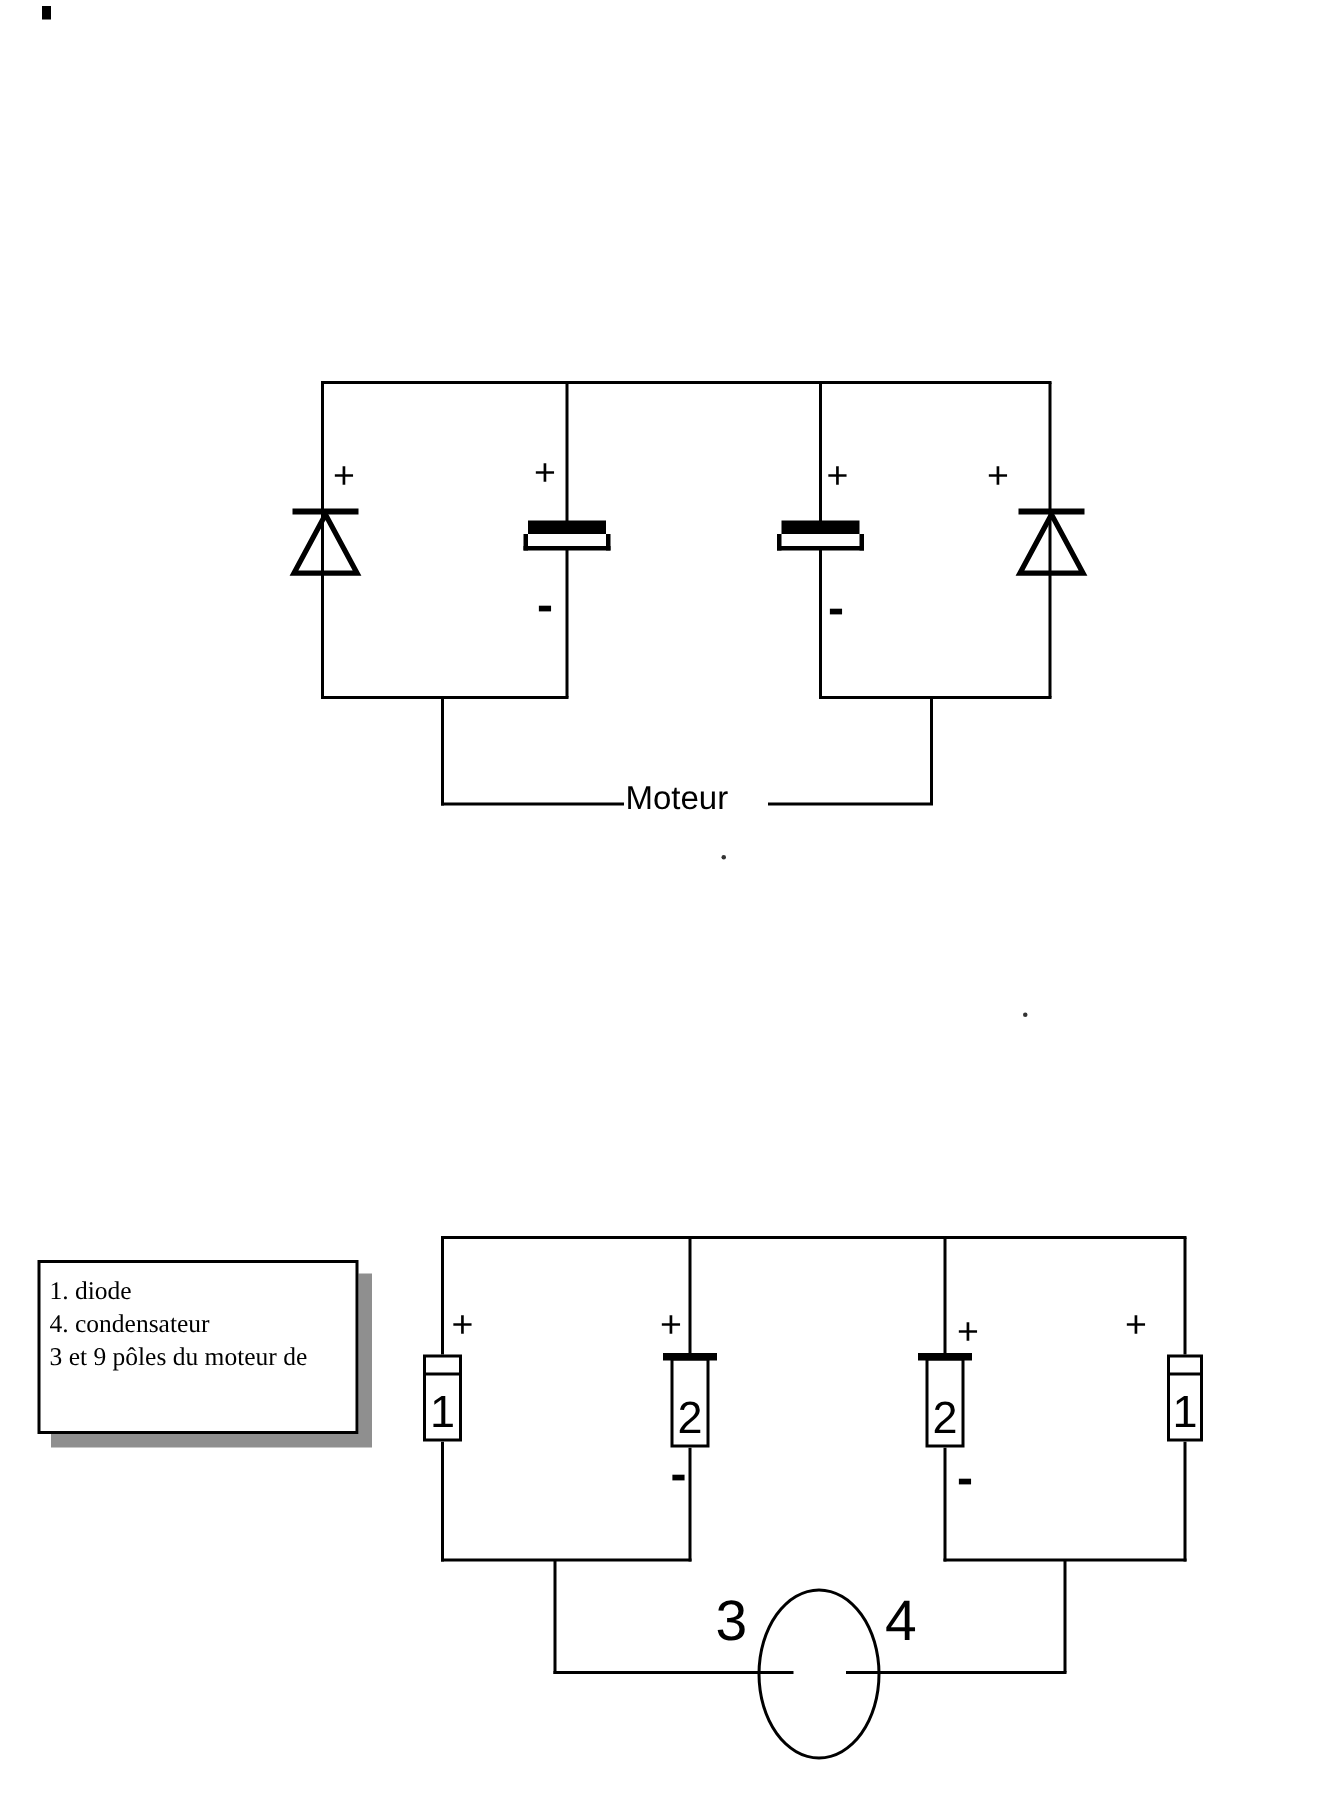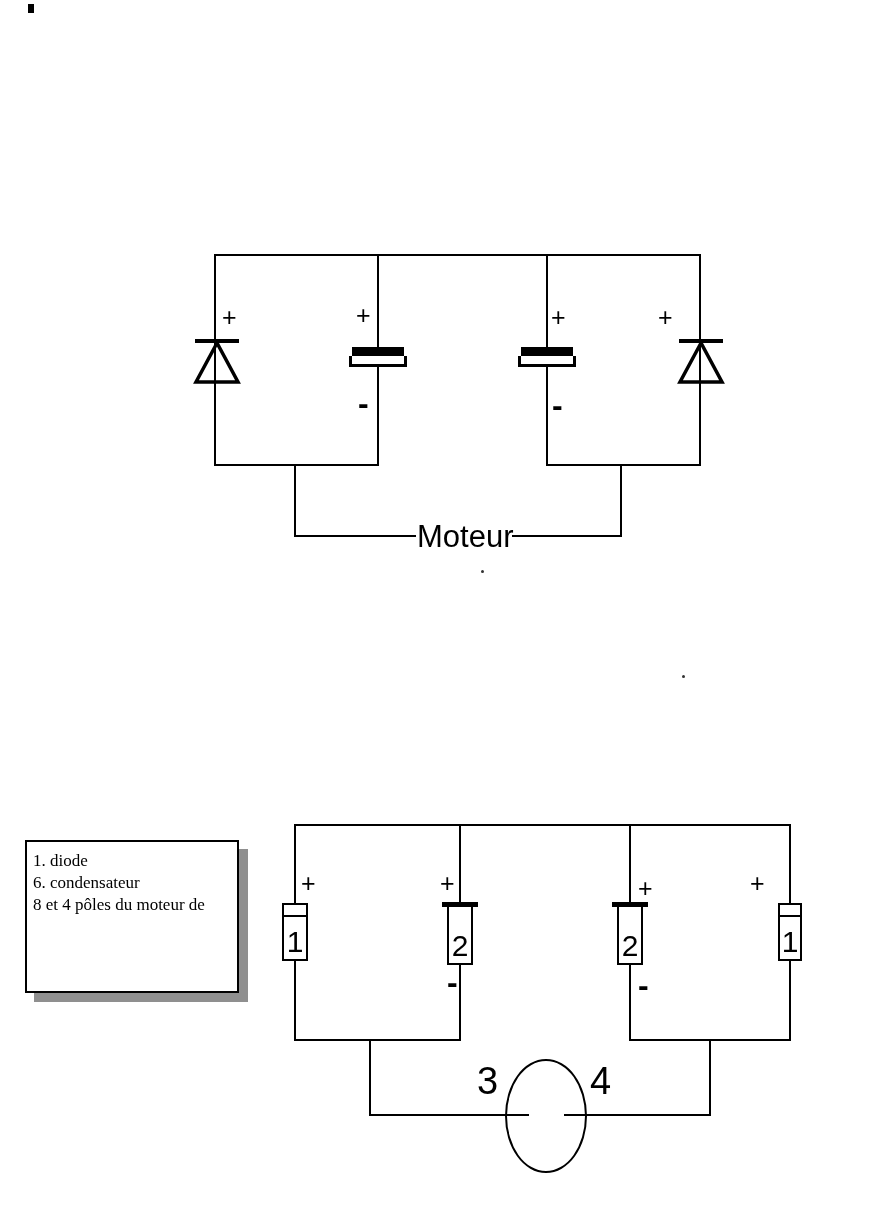--- a/index.html
+++ b/index.html
@@ -5,33 +5,33 @@
   html,body { margin:0; padding:0; background:#ffffff; }
   .page {
     position:relative; width:888px; height:1210px;
     background:#ffffff; overflow:hidden;
     font-family:"Liberation Sans", sans-serif; color:#000;
   }
   .w { position:absolute; background:#000; }          
   .lbl { position:absolute; color:#000; white-space:nowrap; }
   .plus  { font-size:25px; line-height:1; }
   .minus { font-size:32px; line-height:1; font-weight:bold; }
-  .motor-label { font-size:31px; line-height:1; }
+  .motor-label { font-size:22px; line-height:1; }
   .pole { font-size:38px; line-height:1; }
   .cap-bar { position:absolute; background:#000; }
   .cap-cup { position:absolute; box-sizing:border-box;
              border-left:3px solid #000; border-right:3px solid #000; border-bottom:3px solid #000; }
   .dsvg { position:absolute; }
   .cbox { position:absolute; box-sizing:border-box; border:2px solid #000; background:#fff;
           display:flex; align-items:flex-end; justify-content:center;
           font-size:30px; line-height:1; padding-bottom:2px; }
   .plate-in { position:absolute; background:#000; }
   .motor-circle { position:absolute; box-sizing:border-box; border:2px solid #000;
                   border-radius:50%; background:transparent; }
-  .legend { position:absolute; left:25px; top:840px; width:214px; height:153px;
+  .legend { position:absolute; left:25px; top:840px; width:214px; height:116px;
             box-sizing:border-box; border:2px solid #000; background:#fff;
             box-shadow:9px 9px 0 0 #8f8f8f; padding:8px 6px;
             font-family:"Liberation Serif", serif; font-size:17px; line-height:22px; }
   .speck { position:absolute; background:#333; border-radius:50%; }
   .mark { position:absolute; background:#000; }
 </style>
 </head>
 <body>
 
 <div class="page">
@@ -77,22 +77,22 @@
     <div class="lbl minus" style="left:358px; top:387px;">-</div>
     <div class="lbl plus" style="left:551px; top:305px;">+</div>
     <div class="lbl minus" style="left:552px; top:389px;">-</div>
     <div class="lbl plus" style="left:658px; top:305px;">+</div>
 
     <div class="lbl motor-label" style="left:417px; top:521px;">Moteur</div>
   </div>
 
   <div class="legend">
     <div>1. diode</div>
-    <div>6. condensateur</div>
-    <div>8 et 4 pôles du moteur de</div>
+    <div>4. condensateur</div>
+    <div>3 et 9 pôles du moteur de</div>
   </div>
 
   <div>
 
     <div class="w" style="left:294px; top:824px; width:497px; height:2px;"></div>
     <div class="w" style="left:294px; top:825px; width:2px; height:79px;"></div>
     <div class="w" style="left:294px; top:961px; width:2px; height:80px;"></div>
     <div class="w" style="left:459px; top:825px; width:2px; height:80px;"></div>
     <div class="w" style="left:459px; top:965px; width:2px; height:76px;"></div>
     <div class="w" style="left:629px; top:825px; width:2px; height:80px;"></div>

